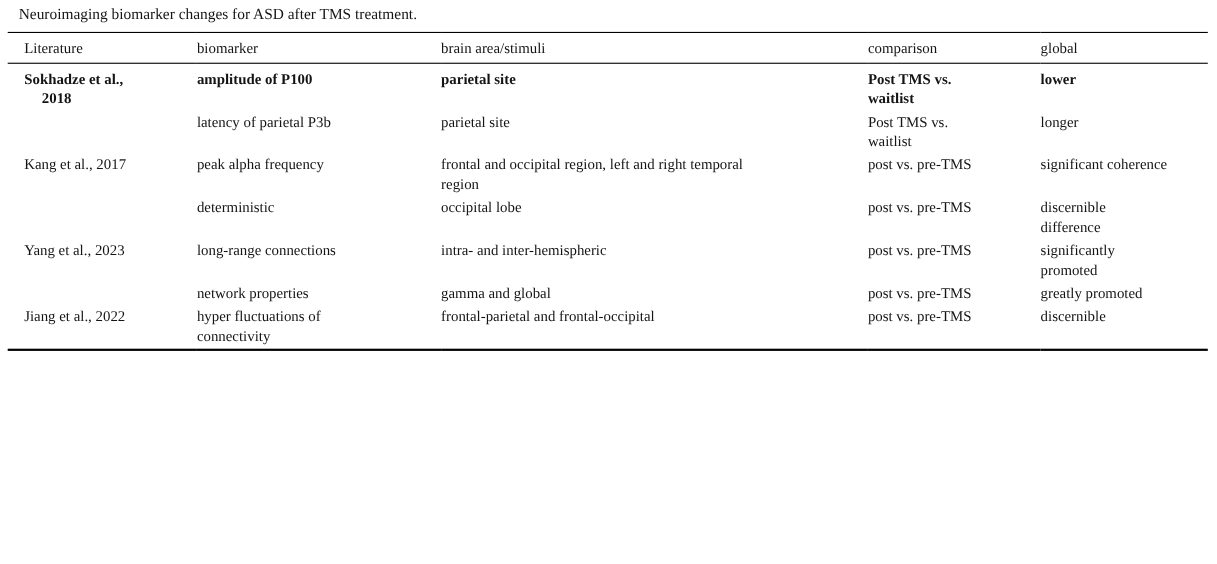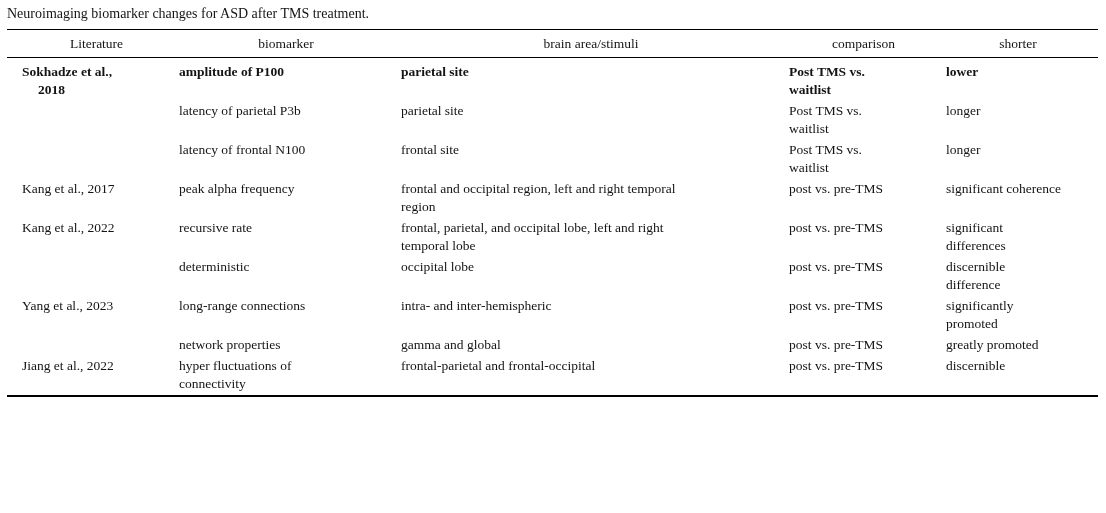--- a/index.html
+++ b/index.html
@@ -10,20 +10,21 @@
     height: 513px;
     background: #ffffff;
     color: #141414;
     font-family: "Liberation Serif", "DejaVu Serif", serif;
     overflow: hidden;
   }
   .table-title {
     font-size: 14px;
     line-height: 18px;
     padding: 5px 8px 6px 7px;
+    margin-left: 10px;
   }
   table.paper-table {
     border-collapse: collapse;
     table-layout: fixed;
     width: 1091px;
     margin-left: 7px;
     border-top: 1.5px solid #000;
     border-bottom: 2.5px solid #000;
   }
   col.c1 { width: 172px; }
@@ -37,21 +38,20 @@
     font-weight: normal;
     text-align: left;
     vertical-align: top;
     white-space: pre-line;
     padding: 1.5px 8px 1.5px 0;
     color: #141414;
   }
   thead th {
     padding: 5px 8px 4px 0;
     border-bottom: 1.5px solid #000;
-    text-align: center;
   }
   th:first-child, td:first-child { padding-left: 15px; }
   tbody tr:first-child td { padding-top: 5px; font-weight: bold; }
   td.lit {
     padding-left: 31px;
     text-indent: -16px;
   }
 </style>
 </head>
 <body>
@@ -66,21 +66,21 @@
         <col class="c3">
         <col class="c4">
         <col class="c5">
     </colgroup>
     <thead>
       <tr>
         <th>Literature</th>
         <th>biomarker</th>
         <th>brain area/stimuli</th>
         <th>comparison</th>
-        <th>shorter</th>
+        <th>global</th>
       </tr>
     </thead>
     <tbody>
       <tr>
         <td class="lit">Sokhadze et al.,
 2018</td>
         <td>amplitude of P100</td>
         <td>parietal site</td>
         <td>Post TMS vs.
 waitlist</td>
@@ -88,43 +88,26 @@
       </tr>
       <tr>
         <td class="lit"></td>
         <td>latency of parietal P3b</td>
         <td>parietal site</td>
         <td>Post TMS vs.
 waitlist</td>
         <td>longer</td>
       </tr>
       <tr>
-        <td class="lit"></td>
-        <td>latency of frontal N100</td>
-        <td>frontal site</td>
-        <td>Post TMS vs.
-waitlist</td>
-        <td>longer</td>
-      </tr>
-      <tr>
         <td class="lit">Kang et al., 2017</td>
         <td>peak alpha frequency</td>
         <td>frontal and occipital region, left and right temporal
 region</td>
         <td>post vs. pre-TMS</td>
         <td>significant coherence</td>
-      </tr>
-      <tr>
-        <td class="lit">Kang et al., 2022</td>
-        <td>recursive rate</td>
-        <td>frontal, parietal, and occipital lobe, left and right
-temporal lobe</td>
-        <td>post vs. pre-TMS</td>
-        <td>significant
-differences</td>
       </tr>
       <tr>
         <td class="lit"></td>
         <td>deterministic</td>
         <td>occipital lobe</td>
         <td>post vs. pre-TMS</td>
         <td>discernible
 difference</td>
       </tr>
       <tr>

